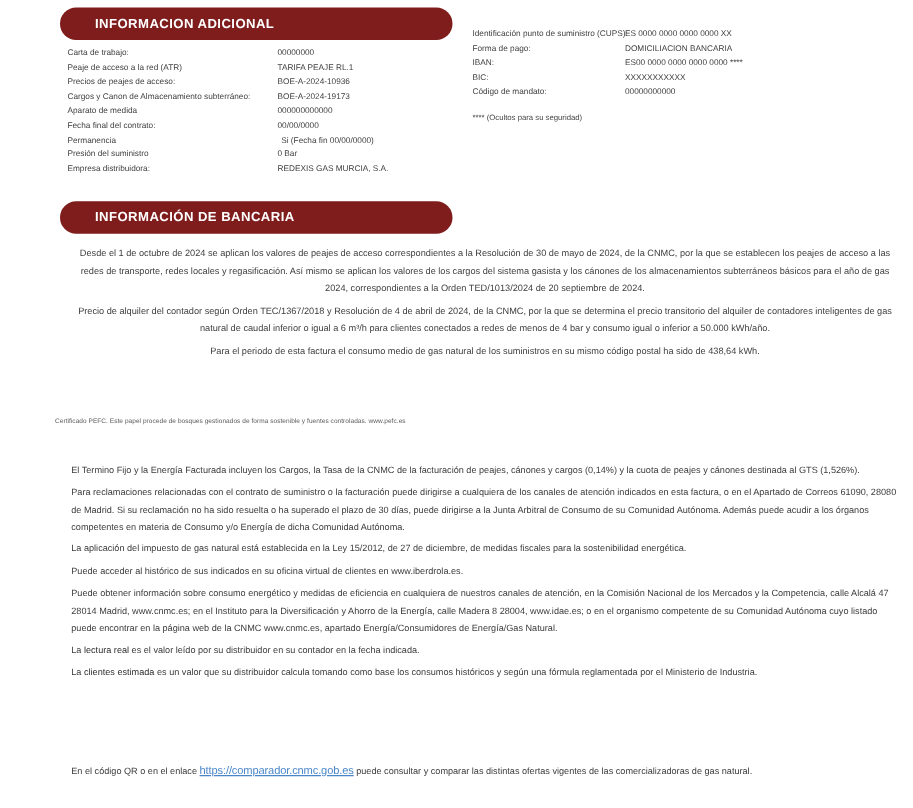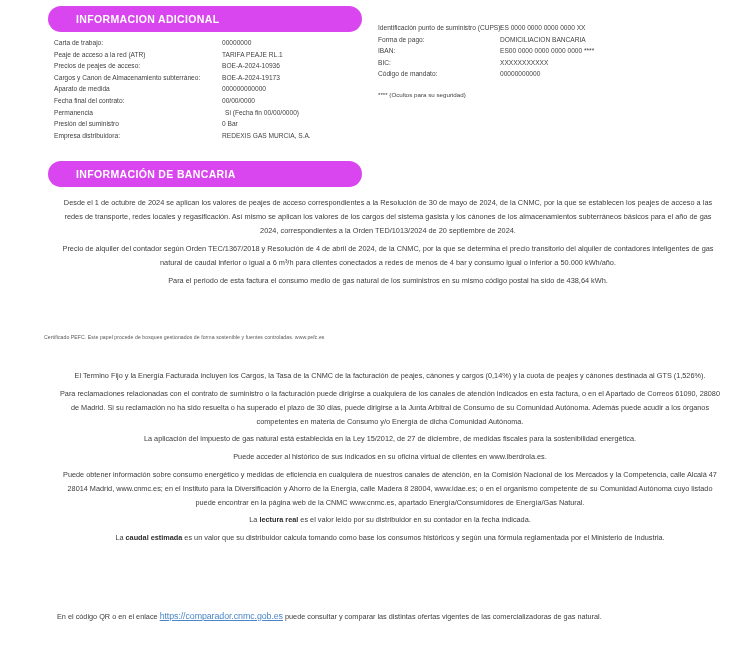--- a/index.html
+++ b/index.html
@@ -17,21 +17,21 @@
     color: #3c3c3c;
     -webkit-font-smoothing: antialiased;
   }
 
   
   .section-bar {
     position: absolute;
     left: 48px;
     width: 314px;
     height: 26px;
-    background: #d946ef;
+    background: #7f1d1d;
     border-radius: 13px;
     display: flex;
     align-items: center;
   }
   .section-bar .bar-title {
     color: #ffffff;
     font-size: 10.5px;
     font-weight: bold;
     letter-spacing: 0.35px;
     padding-left: 28px;
@@ -106,23 +106,22 @@
     position: absolute;
     left: 57px;
     top: 369px;
     width: 666px;
     font-size: 7.3px;
     line-height: 14.05px;
     color: #3c3c3c;
   }
   #legal-body p {
     margin: 0 0 3.6px 0;
-    text-align: center;
-  }
-  #legal-body b { font-weight: bold; color: #2e2e2e; }
+  }
+  #legal-body b { font-weight: normal; color: #2e2e2e; }
 
   
   #qr-block {
     position: absolute;
     left: 57px;
     top: 609px;
     width: 620px;
     font-size: 7.3px;
     line-height: 14.05px;
     color: #3c3c3c;
@@ -255,21 +254,21 @@
   <p>
     <span>Puede obtener información sobre consumo energético y medidas de eficiencia en cualquiera de nuestros canales de atención, en la Comisión Nacional de los Mercados y la Competencia, calle Alcalá 47 28014 Madrid, www.cnmc.es;  en el Instituto para la Diversificación y Ahorro de la Energía, calle Madera 8 28004, www.idae.es; o en el organismo competente de su Comunidad Autónoma cuyo listado puede encontrar en la página web de la CNMC www.cnmc.es, apartado Energía/Consumidores de Energía/Gas Natural.</span>
   </p>
 
 
   <p>
     <span>La </span><b>lectura real</b><span> es el valor leído por su distribuidor en su contador en la fecha indicada.</span>
   </p>
 
   <p>
-    <span>La </span><b>caudal estimada</b><span> es un valor que su distribuidor calcula tomando como base los consumos históricos y según una fórmula reglamentada por el Ministerio de Industria.</span>
+    <span>La </span><b>clientes estimada</b><span> es un valor que su distribuidor calcula tomando como base los consumos históricos y según una fórmula reglamentada por el Ministerio de Industria.</span>
   </p>
 
 </div>
 
 <div id="qr-block">
   <p>
     <span>En el código QR o en el enlace </span><a href="#" class="ext-link">https://comparador.cnmc.gob.es</a><span> puede consultar y comparar las distintas ofertas vigentes de las comercializadoras de gas natural.</span>
   </p>
 </div>
 

